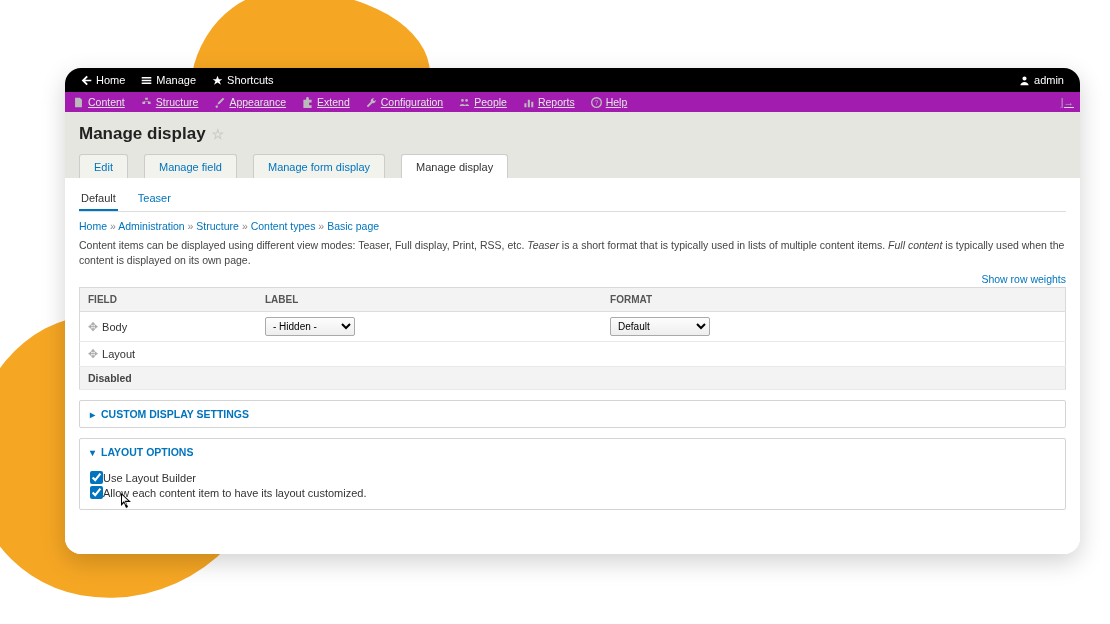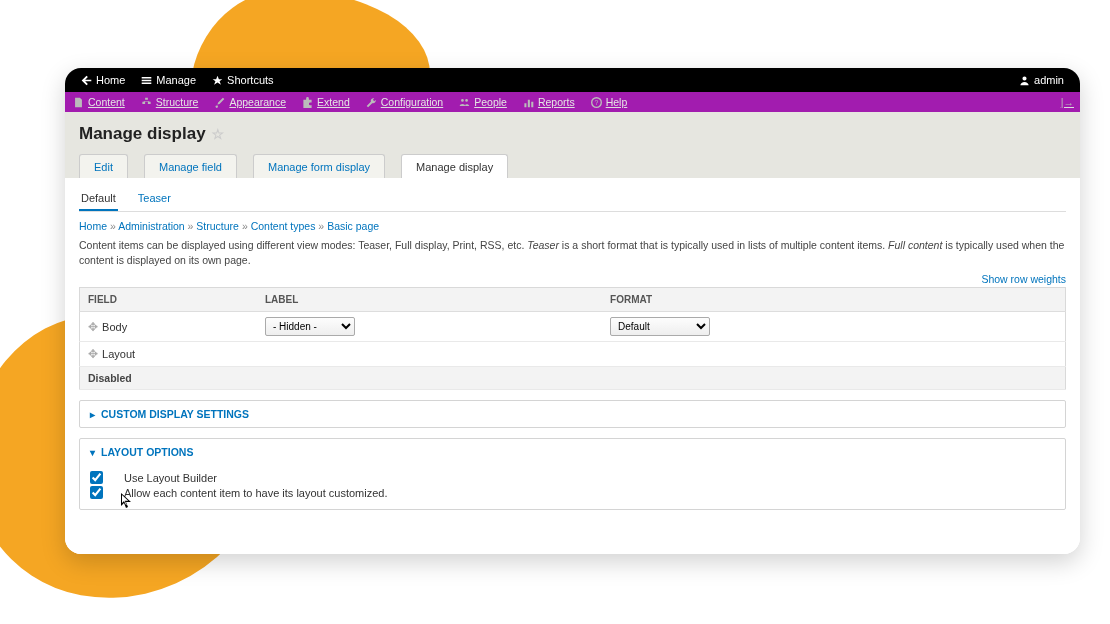--- a/index.html
+++ b/index.html
@@ -36,21 +36,21 @@
   table.flds td { padding:5px 8px; border-bottom:1px solid #e9e9e9; }
   .drag { color:#aaa; margin-right:4px; cursor:move; font-size:12px; }
   select { font-size:10px; padding:2px 3px; background:linear-gradient(#fdfdfd,#eee); border:1px solid #aaa; border-radius:2px; min-width:90px; }
   .disabledHdr td { background:#f3f3f3; font-size:10.5px; font-weight:bold; color:#444; }
   .none td { font-style:italic; color:#999; font-size:10.5px; }
   details { border:1px solid #d4d4d4; margin-top:10px; border-radius:2px; }
   details > summary { font-size:10.5px; font-weight:bold; color:#0074bd; padding:7px 10px; cursor:pointer; text-transform:uppercase; list-style:none; }
   details > summary::before { content:"▸"; display:inline-block; margin-right:6px; color:#0074bd; font-size:10px; }
   details[open] > summary::before { content:"▾"; }
   details .body { padding:4px 10px 10px; }
-  .chk { display:flex; align-items:center; gap:21px; font-size:11px; color:#333; margin-top:2px; cursor:pointer; }
+  .chk { display:flex; align-items:center; gap:0; font-size:11px; color:#333; margin-top:2px; cursor:pointer; }
   .chk input { accent-color:#0074bd; }
   .cursor { position:absolute; width:12px; height:16px; z-index:2; pointer-events:none; }
   .exiticon { margin-left:auto; padding:0 6px; color:#bbb; cursor:pointer; }
 </style>
 </head>
 <body>
 
 <div class="blob blob1"></div>
 <div class="blob blob2"></div>
 

